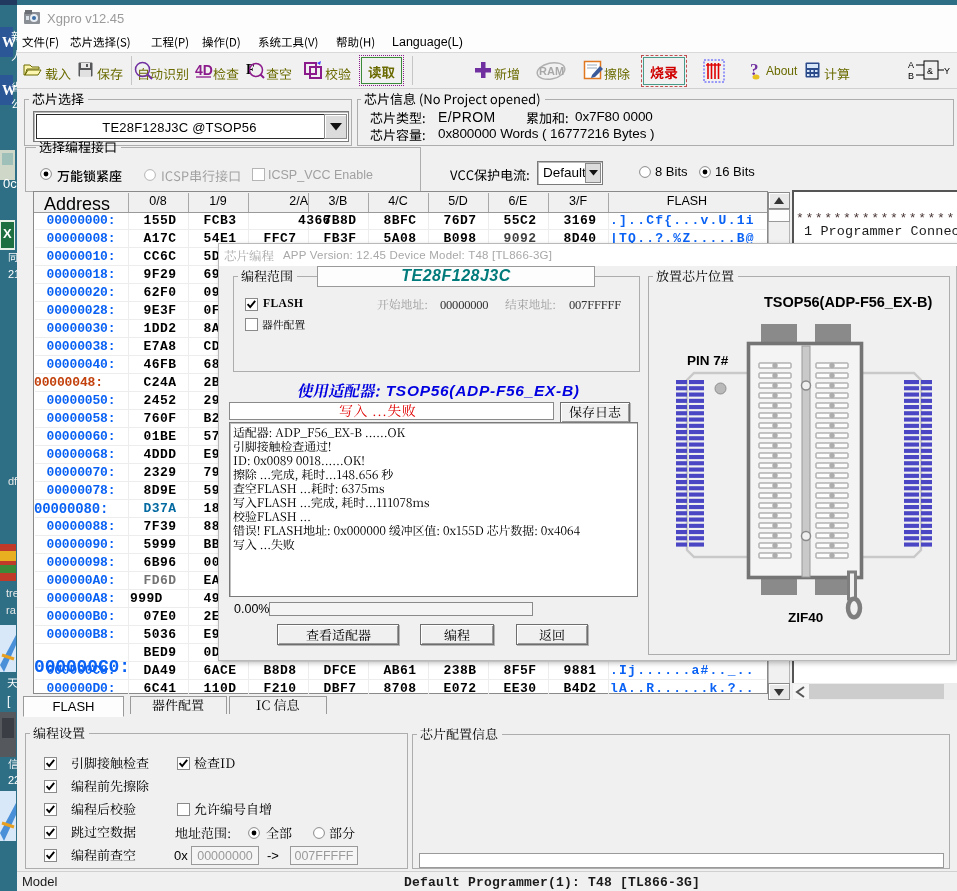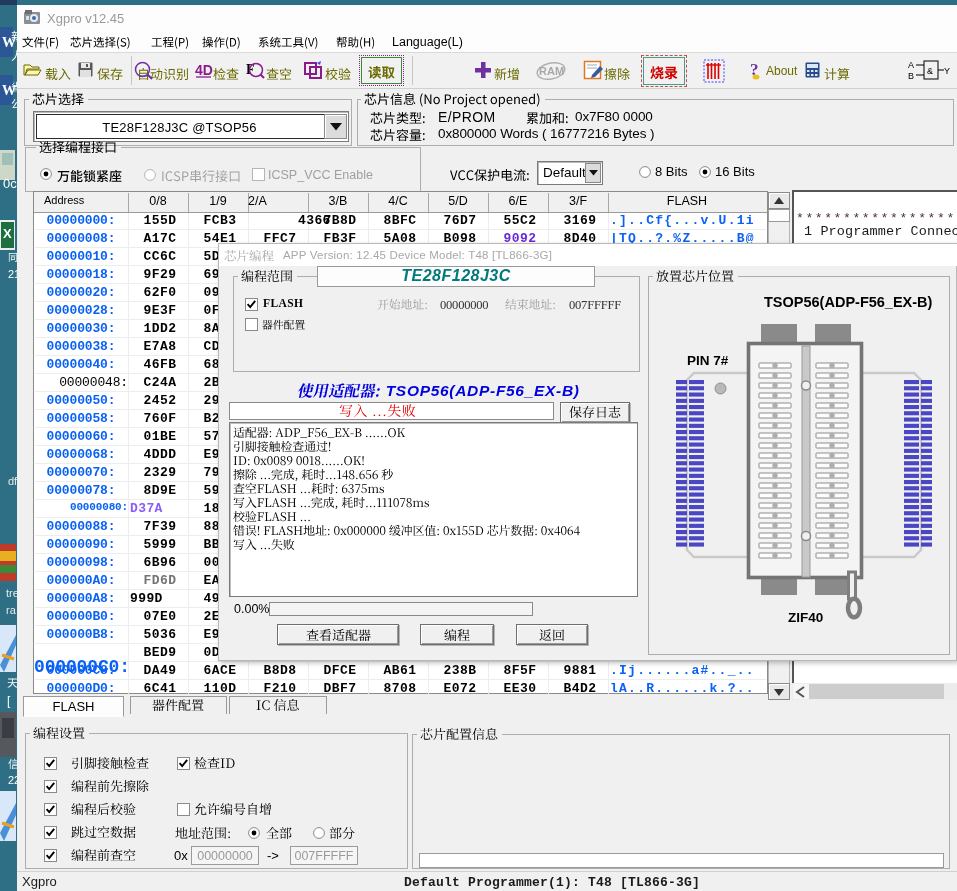--- a/index.html
+++ b/index.html
@@ -570,27 +570,27 @@
     <circle cx="6" cy="6" r="5.4" fill="#fff" stroke="#8a8a8a"></circle>
   </svg>
 <div class="ab" style="left:655px;top:164px;font-size:13px;color:#000">8 Bits</div>
 <svg class="ab" style="left:699px;top:166px" width="12" height="12">
     <circle cx="6" cy="6" r="5.4" fill="#fff" stroke="#8a8a8a"></circle>
     <circle cx="6" cy="6" r="2.4" fill="#000"></circle>
   </svg>
 <div class="ab" style="left:715px;top:164px;font-size:13px;color:#000">16 Bits</div>
 <div class="ab" style="left:33px;top:191px;width:735px;height:503px;border:1px solid #8a8a8a;background:#fff;"></div>
 <div class="ab" style="left:34px;top:192px;width:733px;height:21px;background:#f0f0f0;border-bottom:1px solid #9a9a9a;"></div>
-<div class="ab" style="left:44px;top:194px;font-size:11px;color:#000">Address</div>
+<div class="ab" style="left:44px;top:194px;font-size:18px;color:#000">Address</div>
 <div class="ab" style="left:128px;top:193px;width:1px;height:19px;background:#a8a8a8;"></div>
 <div class="ab" style="left:128px;top:194px;width:60px;text-align:center;font-size:12.5px;color:#000">0/8</div>
 <div class="ab" style="left:188px;top:193px;width:1px;height:19px;background:#a8a8a8;"></div>
 <div class="ab" style="left:188px;top:194px;width:60px;text-align:center;font-size:12.5px;color:#000">1/9</div>
 <div class="ab" style="left:248px;top:193px;width:1px;height:19px;background:#a8a8a8;"></div>
-<div class="ab" style="left:248px;top:194px;width:60px;text-align:left;font-size:12.5px;color:#000">2/A</div>
+<div class="ab" style="left:248px;top:194px;width:60px;text-align:right;font-size:12.5px;color:#000">2/A</div>
 <div class="ab" style="left:308px;top:193px;width:1px;height:19px;background:#a8a8a8;"></div>
 <div class="ab" style="left:308px;top:194px;width:60px;text-align:center;font-size:12.5px;color:#000">3/B</div>
 <div class="ab" style="left:368px;top:193px;width:1px;height:19px;background:#a8a8a8;"></div>
 <div class="ab" style="left:368px;top:194px;width:60px;text-align:center;font-size:12.5px;color:#000">4/C</div>
 <div class="ab" style="left:428px;top:193px;width:1px;height:19px;background:#a8a8a8;"></div>
 <div class="ab" style="left:428px;top:194px;width:60px;text-align:center;font-size:12.5px;color:#000">5/D</div>
 <div class="ab" style="left:488px;top:193px;width:1px;height:19px;background:#a8a8a8;"></div>
 <div class="ab" style="left:488px;top:194px;width:60px;text-align:center;font-size:12.5px;color:#000">6/E</div>
 <div class="ab" style="left:548px;top:193px;width:1px;height:19px;background:#a8a8a8;"></div>
 <div class="ab" style="left:548px;top:194px;width:60px;text-align:center;font-size:12.5px;color:#000">3/F</div>
@@ -643,21 +643,21 @@
 <div class="ab" style="left:490px;top:213px;width:60px;text-align:center;font-family:Liberation Mono,monospace;font-size:13px;font-weight:bold;color:#000;letter-spacing:0.4px;">55C2</div>
 <div class="ab" style="left:550px;top:213px;width:60px;text-align:center;font-family:Liberation Mono,monospace;font-size:13px;font-weight:bold;color:#000;letter-spacing:0.4px;">3169</div>
 <div class="ab" style="left:610px;top:213px;font-family:Liberation Mono,monospace;font-size:13px;font-weight:bold;color:#0a62f5;letter-spacing:1.25px;white-space:nowrap">.]..Cf{...v.U.1i</div>
 <div class="ab" style="left:34px;top:231px;width:94px;text-align:center;font-family:Liberation Mono,monospace;font-size:13px;font-weight:bold;color:#0a62f5;letter-spacing:-0.15px;">00000008:</div>
 <div class="ab" style="left:130px;top:231px;width:60px;text-align:center;font-family:Liberation Mono,monospace;font-size:13px;font-weight:bold;color:#000;letter-spacing:0.4px;">A17C</div>
 <div class="ab" style="left:190px;top:231px;width:60px;text-align:center;font-family:Liberation Mono,monospace;font-size:13px;font-weight:bold;color:#000;letter-spacing:0.4px;">54E1</div>
 <div class="ab" style="left:250px;top:231px;width:60px;text-align:center;font-family:Liberation Mono,monospace;font-size:13px;font-weight:bold;color:#000;letter-spacing:0.4px;">FFC7</div>
 <div class="ab" style="left:310px;top:231px;width:60px;text-align:center;font-family:Liberation Mono,monospace;font-size:13px;font-weight:bold;color:#000;letter-spacing:0.4px;">FB3F</div>
 <div class="ab" style="left:370px;top:231px;width:60px;text-align:center;font-family:Liberation Mono,monospace;font-size:13px;font-weight:bold;color:#000;letter-spacing:0.4px;">5A08</div>
 <div class="ab" style="left:430px;top:231px;width:60px;text-align:center;font-family:Liberation Mono,monospace;font-size:13px;font-weight:bold;color:#000;letter-spacing:0.4px;">B098</div>
-<div class="ab" style="left:490px;top:231px;width:60px;text-align:center;font-family:Liberation Mono,monospace;font-size:13px;font-weight:bold;color:#6d28d9;letter-spacing:0.4px;">9092</div>
+<div class="ab" style="left:490px;top:231px;width:60px;text-align:center;font-family:Liberation Mono,monospace;font-size:13px;font-weight:bold;color:#404040;letter-spacing:0.4px;">9092</div>
 <div class="ab" style="left:550px;top:231px;width:60px;text-align:center;font-family:Liberation Mono,monospace;font-size:13px;font-weight:bold;color:#000;letter-spacing:0.4px;">8D40</div>
 <div class="ab" style="left:610px;top:231px;font-family:Liberation Mono,monospace;font-size:13px;font-weight:bold;color:#0a62f5;letter-spacing:1.25px;white-space:nowrap">|TQ..?.%Z.....B@</div>
 <div class="ab" style="left:34px;top:249px;width:94px;text-align:center;font-family:Liberation Mono,monospace;font-size:13px;font-weight:bold;color:#0a62f5;letter-spacing:-0.15px;">00000010:</div>
 <div class="ab" style="left:130px;top:249px;width:60px;text-align:center;font-family:Liberation Mono,monospace;font-size:13px;font-weight:bold;color:#000;letter-spacing:0.4px;">CC6C</div>
 <div class="ab" style="left:190px;top:249px;width:60px;text-align:center;font-family:Liberation Mono,monospace;font-size:13px;font-weight:bold;color:#000;letter-spacing:0.4px;">5D41</div>
 <div class="ab" style="left:250px;top:249px;width:60px;text-align:center;font-family:Liberation Mono,monospace;font-size:13px;font-weight:bold;color:#000;letter-spacing:0.4px;">D0C7</div>
 <div class="ab" style="left:310px;top:249px;width:60px;text-align:center;font-family:Liberation Mono,monospace;font-size:13px;font-weight:bold;color:#000;letter-spacing:0.4px;">A334</div>
 <div class="ab" style="left:370px;top:249px;width:60px;text-align:center;font-family:Liberation Mono,monospace;font-size:13px;font-weight:bold;color:#000;letter-spacing:0.4px;">B2E1</div>
 <div class="ab" style="left:430px;top:249px;width:60px;text-align:center;font-family:Liberation Mono,monospace;font-size:13px;font-weight:bold;color:#000;letter-spacing:0.4px;">C44A</div>
 <div class="ab" style="left:490px;top:249px;width:60px;text-align:center;font-family:Liberation Mono,monospace;font-size:13px;font-weight:bold;color:#000;letter-spacing:0.4px;">91F0</div>
@@ -716,21 +716,21 @@
 <div class="ab" style="left:34px;top:357px;width:94px;text-align:center;font-family:Liberation Mono,monospace;font-size:13px;font-weight:bold;color:#0a62f5;letter-spacing:-0.15px;">00000040:</div>
 <div class="ab" style="left:130px;top:357px;width:60px;text-align:center;font-family:Liberation Mono,monospace;font-size:13px;font-weight:bold;color:#000;letter-spacing:0.4px;">46FB</div>
 <div class="ab" style="left:190px;top:357px;width:60px;text-align:center;font-family:Liberation Mono,monospace;font-size:13px;font-weight:bold;color:#000;letter-spacing:0.4px;">6852</div>
 <div class="ab" style="left:250px;top:357px;width:60px;text-align:center;font-family:Liberation Mono,monospace;font-size:13px;font-weight:bold;color:#000;letter-spacing:0.4px;">90AD</div>
 <div class="ab" style="left:310px;top:357px;width:60px;text-align:center;font-family:Liberation Mono,monospace;font-size:13px;font-weight:bold;color:#000;letter-spacing:0.4px;">C377</div>
 <div class="ab" style="left:370px;top:357px;width:60px;text-align:center;font-family:Liberation Mono,monospace;font-size:13px;font-weight:bold;color:#000;letter-spacing:0.4px;">2F11</div>
 <div class="ab" style="left:430px;top:357px;width:60px;text-align:center;font-family:Liberation Mono,monospace;font-size:13px;font-weight:bold;color:#000;letter-spacing:0.4px;">D6E0</div>
 <div class="ab" style="left:490px;top:357px;width:60px;text-align:center;font-family:Liberation Mono,monospace;font-size:13px;font-weight:bold;color:#000;letter-spacing:0.4px;">7B9C</div>
 <div class="ab" style="left:550px;top:357px;width:60px;text-align:center;font-family:Liberation Mono,monospace;font-size:13px;font-weight:bold;color:#000;letter-spacing:0.4px;">A855</div>
 <div class="ab" style="left:610px;top:357px;font-family:Liberation Mono,monospace;font-size:13px;font-weight:bold;color:#0a62f5;letter-spacing:1.25px;white-space:nowrap">F.hR...w/...{..U</div>
-<div class="ab" style="left:34px;top:375px;width:94px;text-align:right;font-family:Liberation Mono,monospace;font-size:13px;font-weight:normal;color:#000000;letter-spacing:-0.15px;">00000048:</div>
+<div class="ab" style="left:34px;top:375px;width:94px;text-align:left;font-family:Liberation Mono,monospace;font-size:13px;font-weight:bold;color:#c2410c;letter-spacing:-0.15px;">00000048:</div>
 <div class="ab" style="left:130px;top:375px;width:60px;text-align:center;font-family:Liberation Mono,monospace;font-size:13px;font-weight:bold;color:#000;letter-spacing:0.4px;">C24A</div>
 <div class="ab" style="left:190px;top:375px;width:60px;text-align:center;font-family:Liberation Mono,monospace;font-size:13px;font-weight:bold;color:#000;letter-spacing:0.4px;">2B87</div>
 <div class="ab" style="left:250px;top:375px;width:60px;text-align:center;font-family:Liberation Mono,monospace;font-size:13px;font-weight:bold;color:#000;letter-spacing:0.4px;">E1F3</div>
 <div class="ab" style="left:310px;top:375px;width:60px;text-align:center;font-family:Liberation Mono,monospace;font-size:13px;font-weight:bold;color:#000;letter-spacing:0.4px;">0D52</div>
 <div class="ab" style="left:370px;top:375px;width:60px;text-align:center;font-family:Liberation Mono,monospace;font-size:13px;font-weight:bold;color:#000;letter-spacing:0.4px;">9A66</div>
 <div class="ab" style="left:430px;top:375px;width:60px;text-align:center;font-family:Liberation Mono,monospace;font-size:13px;font-weight:bold;color:#000;letter-spacing:0.4px;">4417</div>
 <div class="ab" style="left:490px;top:375px;width:60px;text-align:center;font-family:Liberation Mono,monospace;font-size:13px;font-weight:bold;color:#000;letter-spacing:0.4px;">F08B</div>
 <div class="ab" style="left:550px;top:375px;width:60px;text-align:center;font-family:Liberation Mono,monospace;font-size:13px;font-weight:bold;color:#000;letter-spacing:0.4px;">63D9</div>
 <div class="ab" style="left:610px;top:375px;font-family:Liberation Mono,monospace;font-size:13px;font-weight:bold;color:#0a62f5;letter-spacing:1.25px;white-space:nowrap">.J+....R.fD...c.</div>
 <div class="ab" style="left:34px;top:393px;width:94px;text-align:center;font-family:Liberation Mono,monospace;font-size:13px;font-weight:bold;color:#0a62f5;letter-spacing:-0.15px;">00000050:</div>
@@ -786,22 +786,22 @@
 <div class="ab" style="left:34px;top:483px;width:94px;text-align:center;font-family:Liberation Mono,monospace;font-size:13px;font-weight:bold;color:#0a62f5;letter-spacing:-0.15px;">00000078:</div>
 <div class="ab" style="left:130px;top:483px;width:60px;text-align:center;font-family:Liberation Mono,monospace;font-size:13px;font-weight:bold;color:#000;letter-spacing:0.4px;">8D9E</div>
 <div class="ab" style="left:190px;top:483px;width:60px;text-align:center;font-family:Liberation Mono,monospace;font-size:13px;font-weight:bold;color:#000;letter-spacing:0.4px;">5966</div>
 <div class="ab" style="left:250px;top:483px;width:60px;text-align:center;font-family:Liberation Mono,monospace;font-size:13px;font-weight:bold;color:#000;letter-spacing:0.4px;">0B2D</div>
 <div class="ab" style="left:310px;top:483px;width:60px;text-align:center;font-family:Liberation Mono,monospace;font-size:13px;font-weight:bold;color:#000;letter-spacing:0.4px;">F748</div>
 <div class="ab" style="left:370px;top:483px;width:60px;text-align:center;font-family:Liberation Mono,monospace;font-size:13px;font-weight:bold;color:#000;letter-spacing:0.4px;">A315</div>
 <div class="ab" style="left:430px;top:483px;width:60px;text-align:center;font-family:Liberation Mono,monospace;font-size:13px;font-weight:bold;color:#000;letter-spacing:0.4px;">6CD9</div>
 <div class="ab" style="left:490px;top:483px;width:60px;text-align:center;font-family:Liberation Mono,monospace;font-size:13px;font-weight:bold;color:#000;letter-spacing:0.4px;">E082</div>
 <div class="ab" style="left:550px;top:483px;width:60px;text-align:center;font-family:Liberation Mono,monospace;font-size:13px;font-weight:bold;color:#000;letter-spacing:0.4px;">47FB</div>
 <div class="ab" style="left:610px;top:483px;font-family:Liberation Mono,monospace;font-size:13px;font-weight:bold;color:#0a62f5;letter-spacing:1.25px;white-space:nowrap">..Yf.-.H..l...G.</div>
-<div class="ab" style="left:34px;top:501px;width:94px;text-align:right;font-family:Liberation Mono,monospace;font-size:11px;font-weight:bold;color:#0a62f5;letter-spacing:-0.15px;">00000080:</div>
-<div class="ab" style="left:130px;top:501px;width:60px;text-align:left;font-family:Liberation Mono,monospace;font-size:13px;font-weight:bold;color:#8b5cf6;letter-spacing:0.4px;">D37A</div>
+<div class="ab" style="left:34px;top:501px;width:94px;text-align:left;font-family:Liberation Mono,monospace;font-size:14px;font-weight:bold;color:#0a62f5;letter-spacing:-0.15px;">00000080:</div>
+<div class="ab" style="left:130px;top:501px;width:60px;text-align:center;font-family:Liberation Mono,monospace;font-size:13px;font-weight:bold;color:#0369a1;letter-spacing:0.4px;">D37A</div>
 <div class="ab" style="left:190px;top:501px;width:60px;text-align:center;font-family:Liberation Mono,monospace;font-size:13px;font-weight:bold;color:#000;letter-spacing:0.4px;">1853</div>
 <div class="ab" style="left:250px;top:501px;width:60px;text-align:center;font-family:Liberation Mono,monospace;font-size:13px;font-weight:bold;color:#000;letter-spacing:0.4px;">9CE6</div>
 <div class="ab" style="left:310px;top:501px;width:60px;text-align:center;font-family:Liberation Mono,monospace;font-size:13px;font-weight:bold;color:#000;letter-spacing:0.4px;">44AF</div>
 <div class="ab" style="left:370px;top:501px;width:60px;text-align:center;font-family:Liberation Mono,monospace;font-size:13px;font-weight:bold;color:#000;letter-spacing:0.4px;">7201</div>
 <div class="ab" style="left:430px;top:501px;width:60px;text-align:center;font-family:Liberation Mono,monospace;font-size:13px;font-weight:bold;color:#000;letter-spacing:0.4px;">B5D8</div>
 <div class="ab" style="left:490px;top:501px;width:60px;text-align:center;font-family:Liberation Mono,monospace;font-size:13px;font-weight:bold;color:#000;letter-spacing:0.4px;">2E94</div>
 <div class="ab" style="left:550px;top:501px;width:60px;text-align:center;font-family:Liberation Mono,monospace;font-size:13px;font-weight:bold;color:#000;letter-spacing:0.4px;">F76C</div>
 <div class="ab" style="left:610px;top:501px;font-family:Liberation Mono,monospace;font-size:13px;font-weight:bold;color:#0a62f5;letter-spacing:1.25px;white-space:nowrap">.z.S..D.r......l</div>
 <div class="ab" style="left:34px;top:519px;width:94px;text-align:center;font-family:Liberation Mono,monospace;font-size:13px;font-weight:bold;color:#0a62f5;letter-spacing:-0.15px;">00000088:</div>
 <div class="ab" style="left:130px;top:519px;width:60px;text-align:center;font-family:Liberation Mono,monospace;font-size:13px;font-weight:bold;color:#000;letter-spacing:0.4px;">7F39</div>
@@ -1574,13 +1574,13 @@
 <svg class="ab" style="left:420.0px;top:726.0px" width="84" height="17" viewBox="0 -13.0 84 17" fill="#000">
     <use href="#q88" transform="matrix(0.01300,0,0,-0.01300,0.0,0)"></use>
     <use href="#q89" transform="matrix(0.01300,0,0,-0.01300,13.0,0)"></use>
     <use href="#q96" transform="matrix(0.01300,0,0,-0.01300,26.0,0)"></use>
     <use href="#q97" transform="matrix(0.01300,0,0,-0.01300,39.0,0)"></use>
     <use href="#q183" transform="matrix(0.01300,0,0,-0.01300,52.0,0)"></use>
     <use href="#q184" transform="matrix(0.01300,0,0,-0.01300,65.0,0)"></use>
   </svg>
 <div class="ab" style="left:419px;top:853px;width:525px;height:15px;background:#fff;border:1px solid #9a9a9a;"></div>
 <div class="ab" style="left:17px;top:871px;width:940px;height:20px;background:#f0f0f0;border-top:1px solid #d0d0d0;"></div>
-<div class="ab" style="left:22px;top:874px;font-size:13px;color:#1a1a1a">Xgpro</div>
+<div class="ab" style="left:22px;top:874px;font-size:13px;color:#1a1a1a">Model</div>
 <div class="ab" style="left:404px;top:875px;font-family:Liberation Mono,monospace;font-size:13px;color:#1a1a1a;font-weight:bold;letter-spacing:0.2px">Default Programmer(1): T48 [TL866-3G]</div>
 </body></html>

